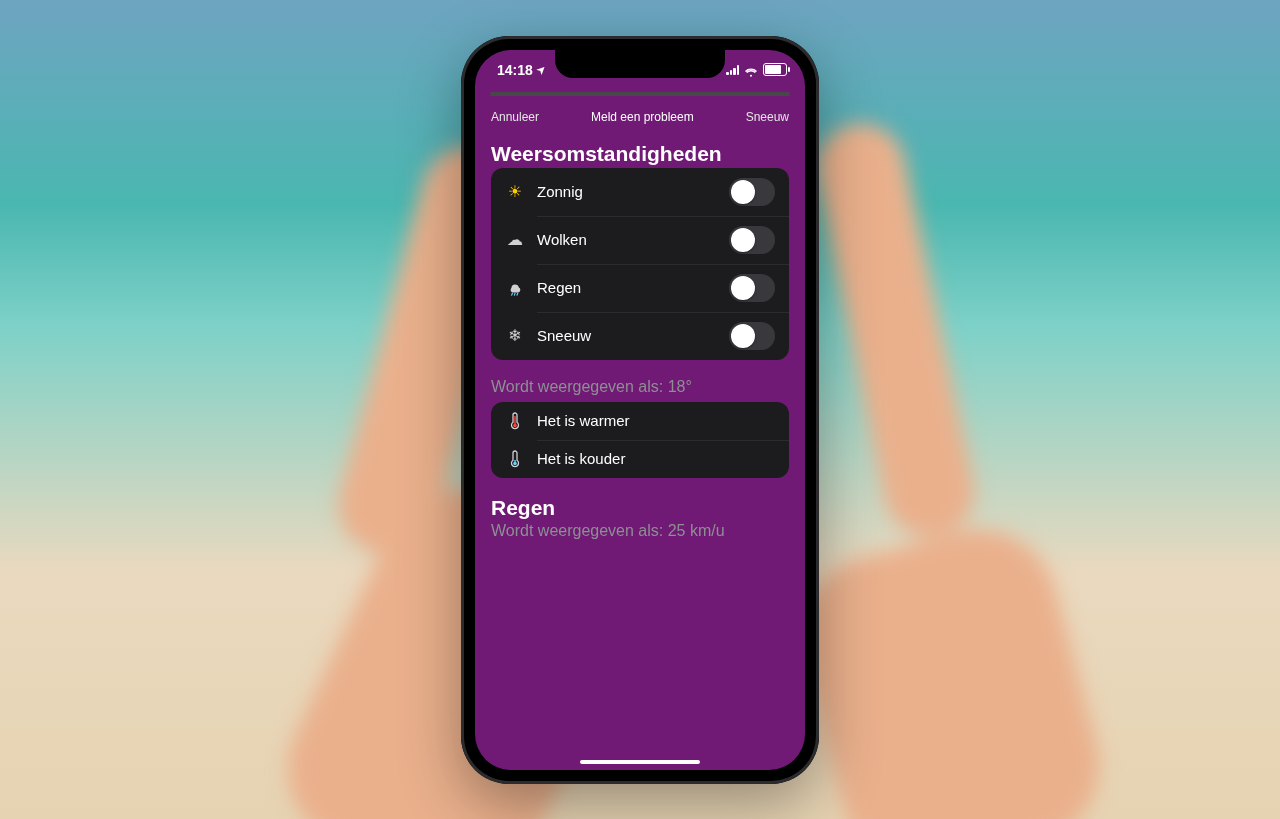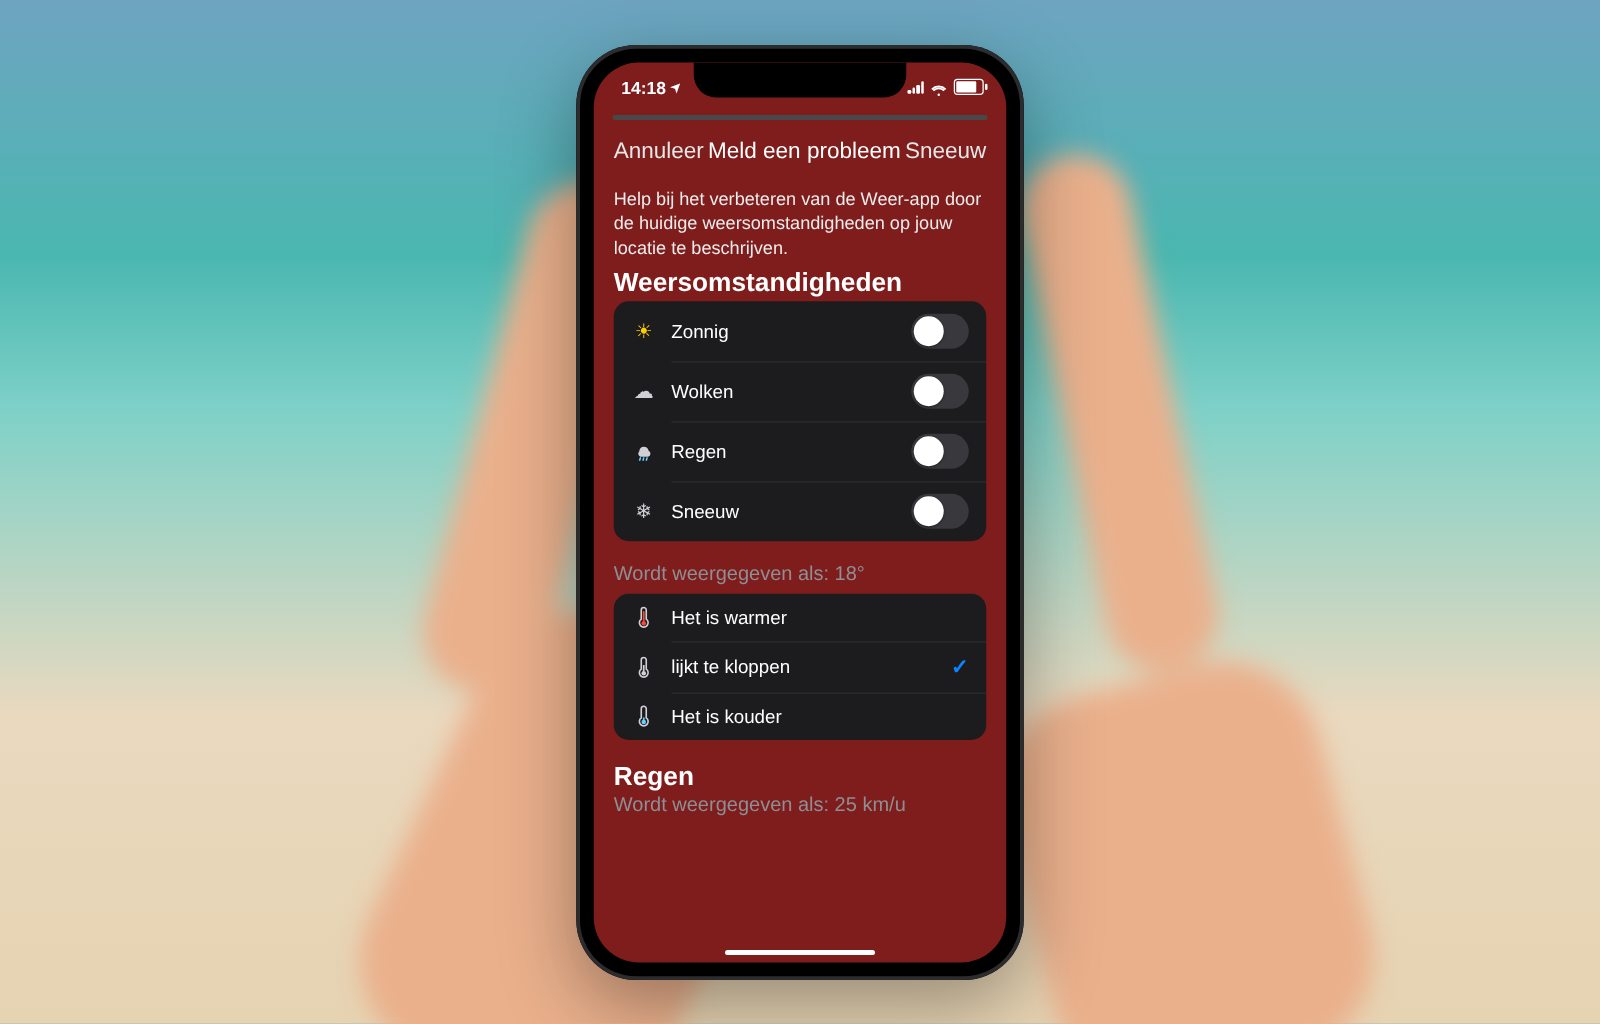--- a/index.html
+++ b/index.html
@@ -18,41 +18,41 @@
     position:relative;
     width:358px;height:748px;
     background:#000;border-radius:48px;
     box-shadow:0 20px 60px rgba(0,0,0,.35),inset 0 0 0 3px #2c2c2e;
     padding:14px;
     box-sizing:border-box;
     z-index:5;
   }
   .screen{
     width:100%;height:100%;
-    background:#7f1d1d;border-radius:36px;
+    background:#701a75;border-radius:36px;
     overflow:hidden;position:relative;color:#fff;
   }
   .notch{
     position:absolute;top:0;left:50%;transform:translateX(-50%);
     width:170px;height:28px;background:#000;
     border-bottom-left-radius:18px;border-bottom-right-radius:18px;z-index:10;
   }
   .statusbar{
     height:40px;display:flex;align-items:center;justify-content:space-between;
     padding:0 18px 0 22px;font-size:14px;font-weight:600;
   }
   .sb-left{display:flex;align-items:center;gap:4px}
   .sb-right{display:flex;align-items:center;gap:5px}
   .sb-icon{display:inline-block}
   .sheet-grab{
     height:4px;width:300px;background:#48484a;border-radius:3px;margin:2px auto 0;
   }
   .sheet-hdr{
     display:flex;align-items:center;justify-content:space-between;
-    padding:14px 16px 12px;font-size:18px;
+    padding:14px 16px 12px;font-size:12px;
   }
   .sheet-hdr .left,.sheet-hdr .right{color:#e6e6e6;font-weight:400}
   .sheet-hdr .title{font-weight:400}
   .content{padding:0 16px 20px}
   .intro{font-size:14.5px;line-height:1.35;color:#ececec;margin:8px 0 4px}
   .sub{font-size:12px;line-height:1.3;color:#8e8e93;margin:0 0 18px}
   .sect-h{font-size:21px;font-weight:700;margin:6px 0 2px}
   .sect-sub{font-size:16px;color:#8e8e93;margin:0 0 6px}
   .card{
     background:#1c1c1e;border-radius:12px;overflow:hidden;margin-bottom:18px;
@@ -131,21 +131,20 @@
 
     <div class="sheet-grab"></div>
 
     <div class="sheet-hdr">
       <span class="left">Annuleer</span>
       <span class="title">Meld een probleem</span>
       <span class="right">Sneeuw</span>
     </div>
 
     <div class="content">
-      <p class="intro">Help bij het verbeteren van de Weer-app door de huidige weersomstandigheden op jouw locatie te beschrijven.</p>
 
       <div class="sect-h">Weersomstandigheden</div>
       <div class="card">
         <div class="row">
           <span class="icon sun">☀︎</span>
           <span class="label">Zonnig</span>
           <span class="toggle">
               <span class="knob"></span>
             </span>
         </div>
@@ -187,31 +186,20 @@
           <span class="icon therm-hot">
             <svg width="14" height="18" viewBox="0 0 12 18">
                 <path d="M6 1a2 2 0 00-2 2v7.3a3.5 3.5 0 104 0V3a2 2 0 00-2-2z" fill="none" stroke="#d0d0d5" stroke-width="1.3"></path>
                 <circle cx="6" cy="13.5" r="1.8" fill="#ff453a"></circle>
                 <rect x="5.3" y="4" width="1.4" height="8" fill="#ff453a"></rect>
               </svg>
           </span>
           <span class="label">Het is warmer</span>
         </div>
         <div class="row">
-          <span class="icon therm-mid">
-            <svg width="14" height="18" viewBox="0 0 12 18">
-                <path d="M6 1a2 2 0 00-2 2v7.3a3.5 3.5 0 104 0V3a2 2 0 00-2-2z" fill="none" stroke="#d0d0d5" stroke-width="1.3"></path>
-                <circle cx="6" cy="13.5" r="1.8" fill="#d0d0d5"></circle>
-                <rect x="5.3" y="7" width="1.4" height="5" fill="#d0d0d5"></rect>
-              </svg>
-          </span>
-          <span class="label">lijkt te kloppen</span>
-          <span class="check">✓</span>
-        </div>
-        <div class="row">
           <span class="icon therm-cold">
             <svg width="14" height="18" viewBox="0 0 12 18">
                 <path d="M6 1a2 2 0 00-2 2v7.3a3.5 3.5 0 104 0V3a2 2 0 00-2-2z" fill="none" stroke="#d0d0d5" stroke-width="1.3"></path>
                 <circle cx="6" cy="13.5" r="1.8" fill="#64d2ff"></circle>
                 <rect x="5.3" y="10" width="1.4" height="3" fill="#64d2ff"></rect>
               </svg>
           </span>
           <span class="label">Het is kouder</span>
         </div>
       </div>

